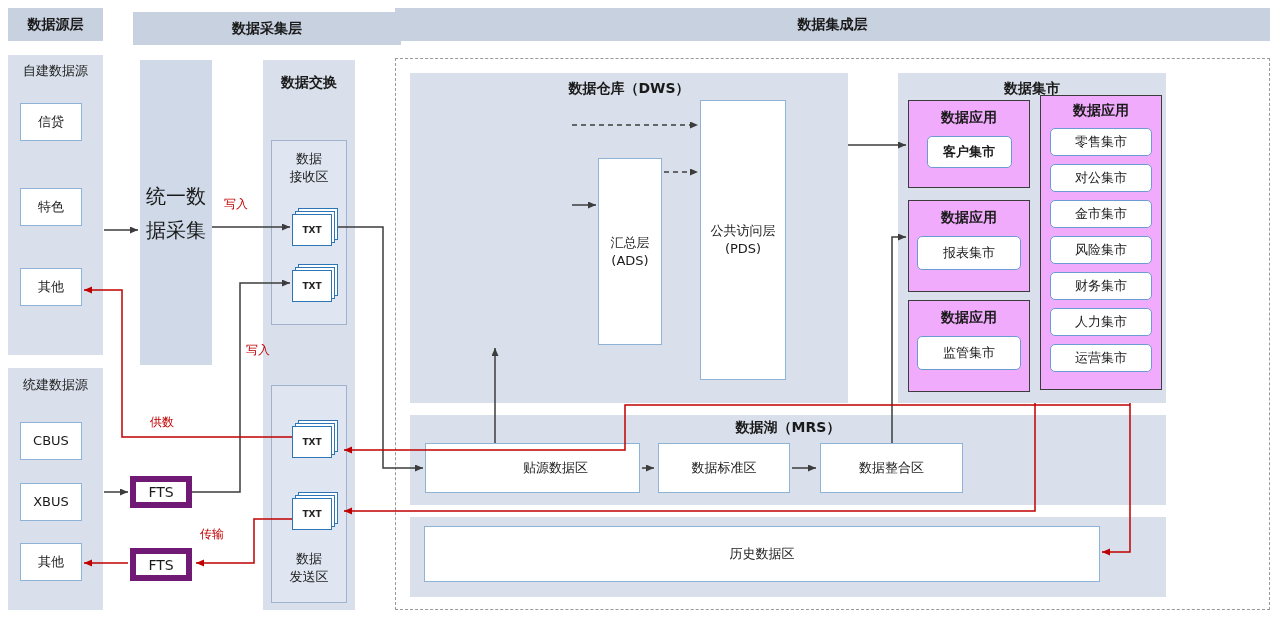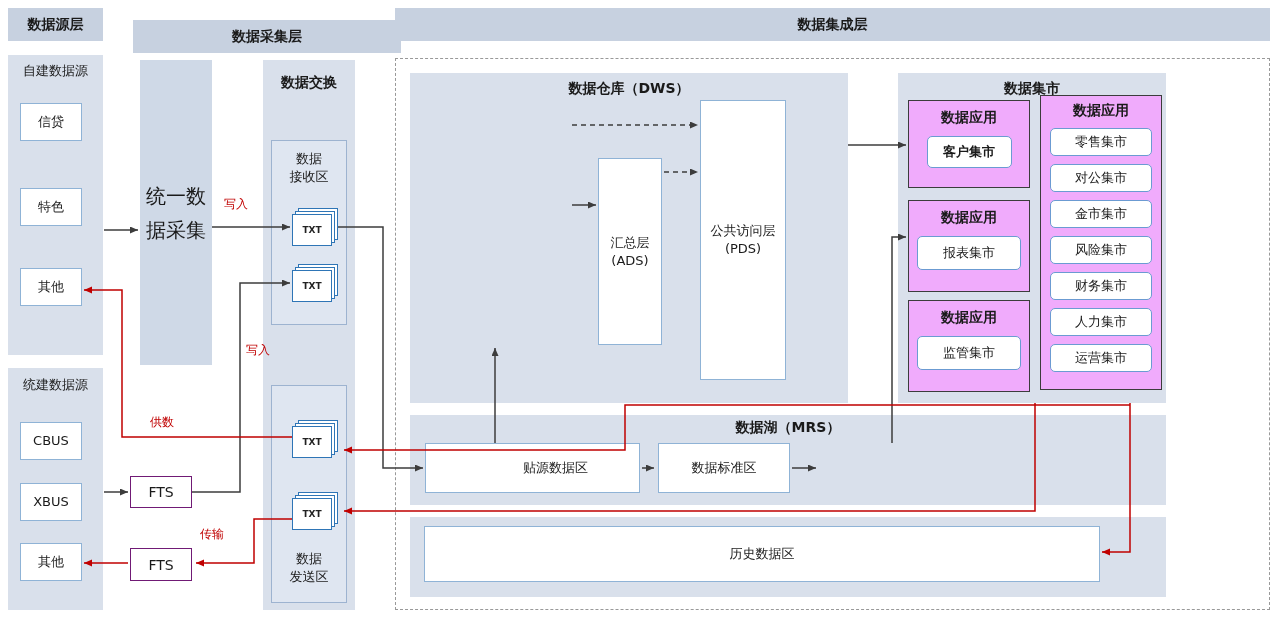--- a/index.html
+++ b/index.html
@@ -9,21 +9,21 @@
   .hdr{background:#c7d1e0;display:flex;align-items:center;justify-content:center;
        font-size:14px;font-weight:bold;}
   .panel{background:#d9e0eb;}
   .ptitle{position:absolute;text-align:center;font-size:13px;box-sizing:border-box;}
   .ptitle.b{font-weight:bold;font-size:14px;}
   .wbox{background:#fff;border:1px solid #8fb3d6;display:flex;align-items:center;
         justify-content:center;text-align:center;font-size:13px;white-space:pre-line;line-height:1.35;}
   .ucbox{background:#cfd9e7;display:flex;align-items:center;justify-content:center;
          font-size:20px;white-space:pre-line;text-align:center;line-height:1.7;}
   .subpanel{background:#dfe6f1;border:1px solid #9db3d0;}
-  .ftsbox{background:#fff;border:1px solid #701a75;display:flex;align-items:center;
+  .ftsbox{background:#fff;border:6px solid #701a75;display:flex;align-items:center;
           justify-content:center;font-size:14px;}
   .dashwrap{border:1.5px dashed #999;background:transparent;}
   .dkbox{background:#f0abfc;border:1.5px solid #3c3c3c;}
   .appbox{display:flex;flex-direction:column;align-items:center;padding-top:8px;gap:9px;}
   .applist{display:flex;flex-direction:column;align-items:center;padding-top:6px;gap:8px;}
   .apptitle{font-size:14px;font-weight:bold;}
   .mitem{background:#fff;border:1px solid #6b9bd2;border-radius:5px;display:flex;
          align-items:center;justify-content:center;font-size:13px;box-sizing:border-box;}
   .txt-stack{position:absolute;width:46px;height:38px;}
   .sheet{position:absolute;width:40px;height:32px;background:#fff;border:1px solid #2e75b6;box-sizing:border-box;}
@@ -33,21 +33,21 @@
         font-size:9px;font-weight:bold;color:#222;}
   .wires{position:absolute;left:0;top:0;pointer-events:none;}
   .lbl{position:absolute;color:#c00000;font-size:12px;line-height:1;}
 </style>
 </head>
 <body>
 
 <div class="stage">
 
   <div class="abs hdr" style="left:8px;top:8px;width:95px;height:33px;">数据源层</div>
-  <div class="abs hdr" style="left:133px;top:20px;width:268px;height:33px;">数据采集层</div>
+  <div class="abs hdr" style="left:133px;top:12px;width:268px;height:33px;">数据采集层</div>
   <div class="abs hdr" style="left:395px;top:8px;width:875px;height:33px;">数据集成层</div>
 
   <div class="abs dashwrap" style="left:395px;top:58px;width:875px;height:552px;"></div>
 
   <div class="abs panel" style="left:8px;top:55px;width:95px;height:300px;"></div>
   <div class="ptitle" style="left:8px;top:62px;width:95px;">自建数据源</div>
   <div class="abs wbox" style="left:20px;top:103px;width:62px;height:38px;">信贷</div>
   <div class="abs wbox" style="left:20px;top:188px;width:62px;height:38px;">特色</div>
   <div class="abs wbox" style="left:20px;top:268px;width:62px;height:38px;">其他</div>
 
@@ -125,20 +125,21 @@
     <div class="mitem" style="width:102px;height:28px;">风险集市</div>
     <div class="mitem" style="width:102px;height:28px;">财务集市</div>
     <div class="mitem" style="width:102px;height:28px;">人力集市</div>
     <div class="mitem" style="width:102px;height:28px;">运营集市</div>
   </div>
 
   <div class="abs panel" style="left:410px;top:415px;width:756px;height:90px;"></div>
   <div class="ptitle b" style="left:410px;top:419px;width:756px;">数据湖（MRS）</div>
   <div class="abs wbox" style="left:425px;top:443px;width:215px;height:50px;padding-left:46px;">贴源数据区</div>
   <div class="abs wbox" style="left:658px;top:443px;width:132px;height:50px;">数据标准区</div>
+  <div class="abs wbox" style="left:820px;top:443px;width:143px;height:50px;">数据整合区</div>
 
   <div class="abs panel" style="left:410px;top:517px;width:756px;height:80px;"></div>
   <div class="abs wbox" style="left:424px;top:526px;width:676px;height:56px;">历史数据区</div>
 
   <svg class="wires" width="1280" height="627" viewBox="0 0 1280 627">
     <defs>
       <marker id="ab" markerWidth="9" markerHeight="8" refX="8" refY="3.5" orient="auto" markerUnits="userSpaceOnUse">
         <path d="M0,0 L8,3.5 L0,7 Z" fill="#3c3c3c"></path>
       </marker>
       <marker id="ar" markerWidth="9" markerHeight="8" refX="8" refY="3.5" orient="auto" markerUnits="userSpaceOnUse">

